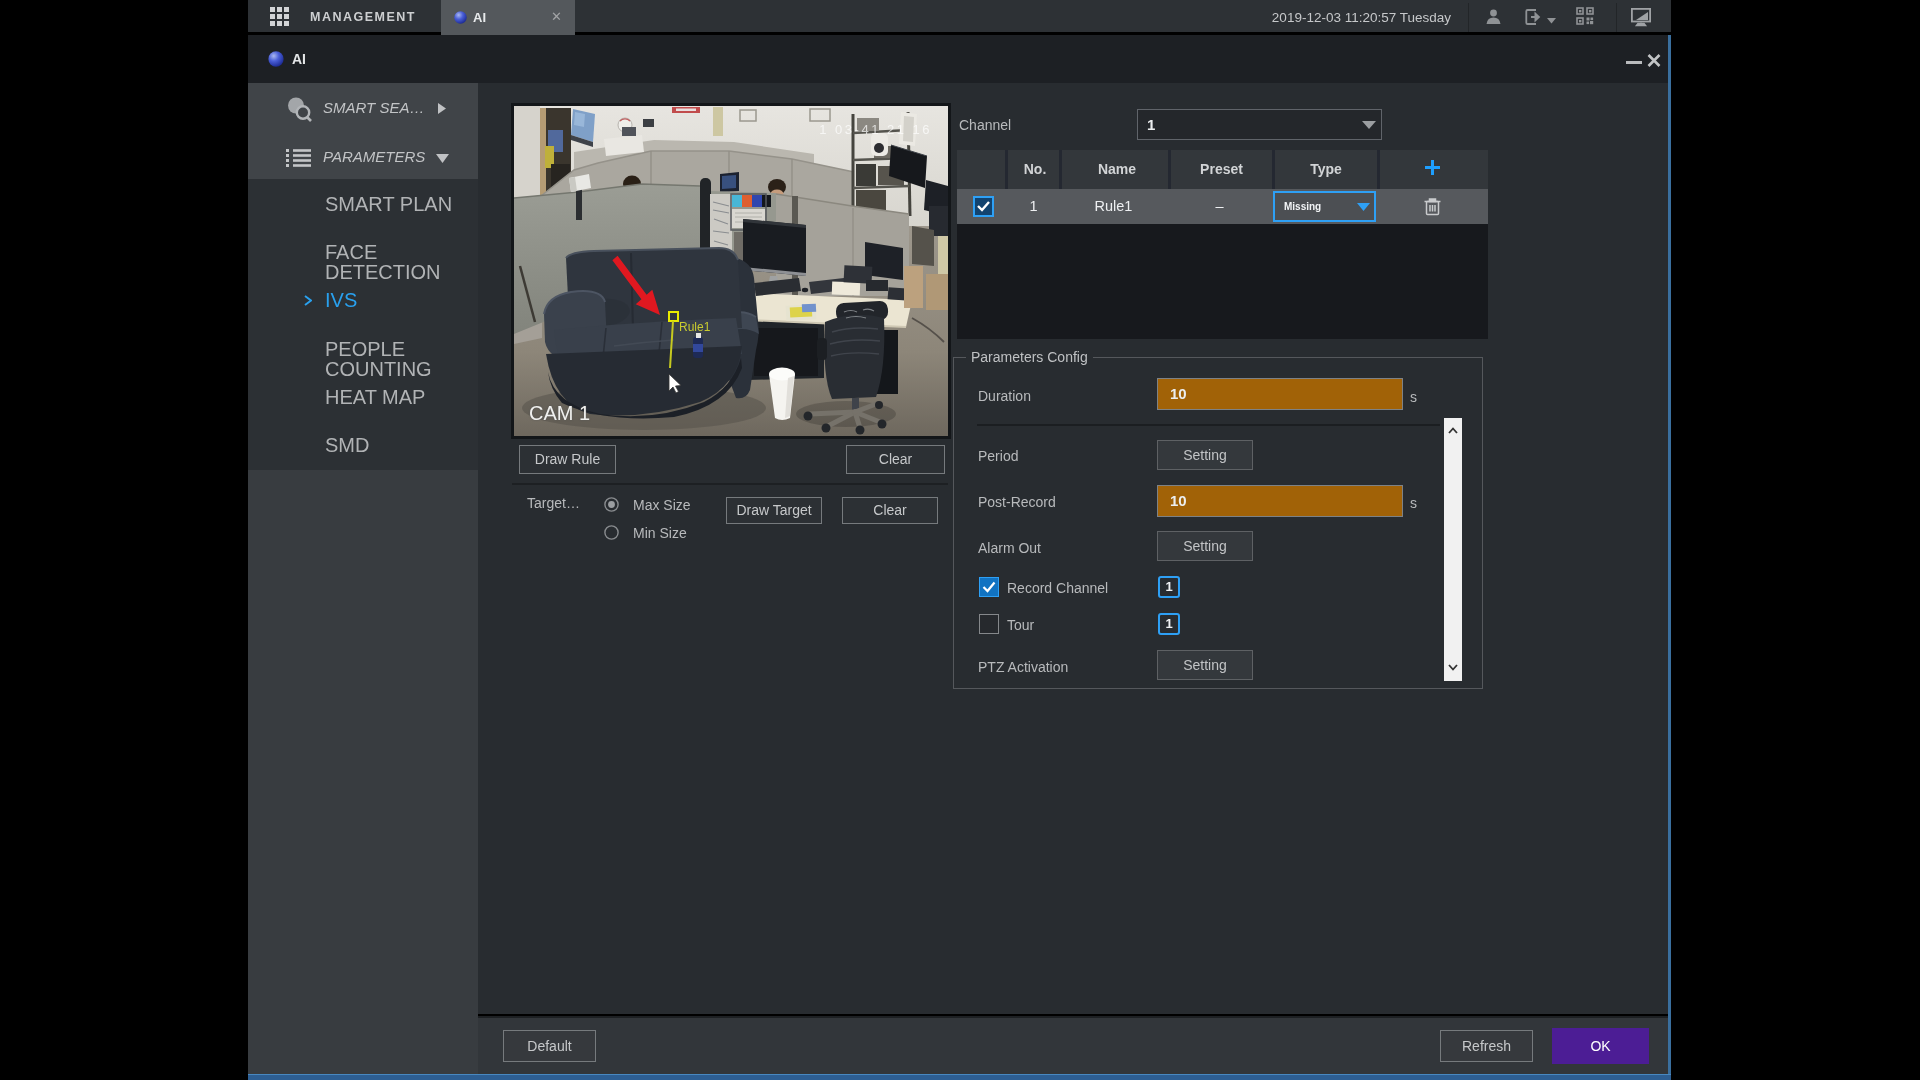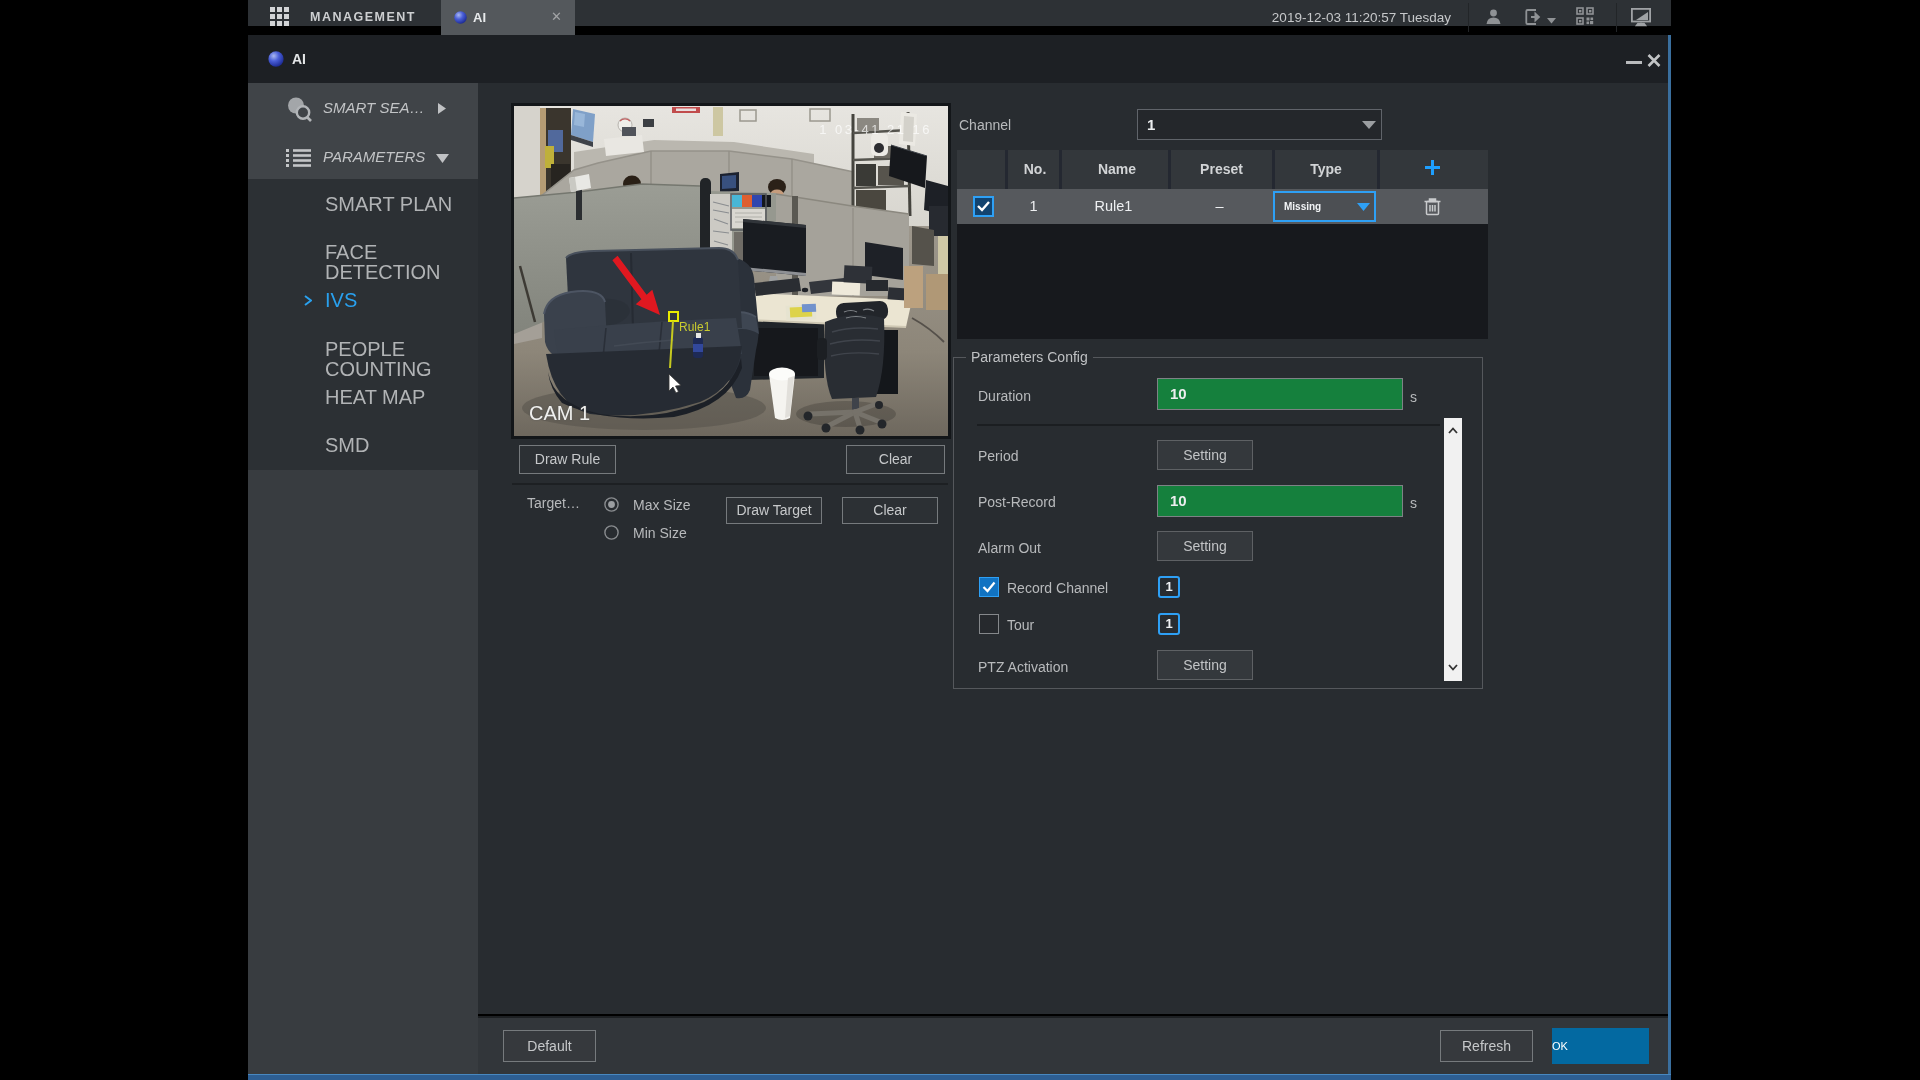--- a/index.html
+++ b/index.html
@@ -1,21 +1,21 @@
 <!DOCTYPE html>
 <html><head>
 <meta charset="utf-8">
 <style>
   * { margin:0; padding:0; box-sizing:border-box; }
   html,body { width:1920px; height:1080px; background:#000; overflow:hidden;
     font-family:"Liberation Sans", sans-serif; }
   .screen { position:absolute; left:248px; top:0; width:1423px; height:1080px; background:#000; }
   .abs { position:absolute; }
   
-  .topbar { position:absolute; left:0; top:0; width:1423px; height:26px; background:#2d3135; }
+  .topbar { position:absolute; left:0; top:0; width:1423px; height:32px; background:#2d3135; }
   .mgmt { position:absolute; left:62px; top:0; height:35px; line-height:35px;
     color:#cdcfd1; font-size:12.5px; font-weight:bold; letter-spacing:1.5px; }
   .tab { position:absolute; left:193px; top:0; width:134px; height:35px; background:#54585c; }
   .tab .ai { position:absolute; left:32px; top:0; height:35px; line-height:35px; color:#e8eaec;
     font-size:13px; font-weight:bold; }
   .tab .x { position:absolute; left:110px; top:0; height:35px; line-height:34px; color:#a2a4a6; font-size:13px; }
   .tbdate { position:absolute; right:220px; top:0; height:35px; line-height:35px; color:#c6c8ca; font-size:13.5px; }
   .tbsep { position:absolute; top:3px; width:1px; height:29px; background:#222528; }
   
   .titlebar { position:absolute; left:0; top:35px; width:1420px; height:48px; background:#1d2024; }
@@ -32,24 +32,24 @@
   .sitem { position:absolute; left:77px; color:#b1b3b5; font-size:20px; height:20px; line-height:20px; }
   .ivs { color:#29a0ee; }
   
   .content { position:absolute; left:230px; top:83px; width:1190px; height:931px; background:#282c30; }
   .botbar { position:absolute; left:230px; top:1016px; width:1190px; height:58px; background:#32363a; border-top:2px solid #1d2023;}
   
   .btn { position:absolute; border:1px solid #767a7d; color:#c6c8ca; font-size:14px;
     text-align:center; background:rgba(255,255,255,0.02); }
   .btn2 { position:absolute; border:1px solid #5e6164; color:#c2c4c6; font-size:14px;
     text-align:center; background:#34383c; }
-  .inputbox { position:absolute; border:1px solid #7e8285; background:#15803d; color:#eceeef;
+  .inputbox { position:absolute; border:1px solid #7e8285; background:#a16207; color:#eceeef;
     font-size:15px; font-weight:bold; padding-left:12px; }
   .lbl { position:absolute; color:#b8babc; font-size:14px; height:18px; line-height:18px; }
-  .okbtn { position:absolute; background:#0369a1; color:#fff; font-size:11px; text-align:left; }
+  .okbtn { position:absolute; background:#4c1d95; color:#fff; font-size:14px; text-align:center; }
   .thd { position:absolute; top:0; height:39px; line-height:39px; text-align:center;
     color:#d2d4d6; font-size:14px; font-weight:bold; }
   .trc { position:absolute; top:0; height:35px; line-height:35px; text-align:center;
     color:#eef0f2; font-size:14.5px; }
   .tvsep { position:absolute; top:0; width:3px; height:39px; background:#242831; }
   
   .vframe { position:absolute; left:263px; top:103px; width:440px; height:336px; background:#131619; }
   .vframe svg { position:absolute; left:3px; top:3px; }
 </style>
 </head>

